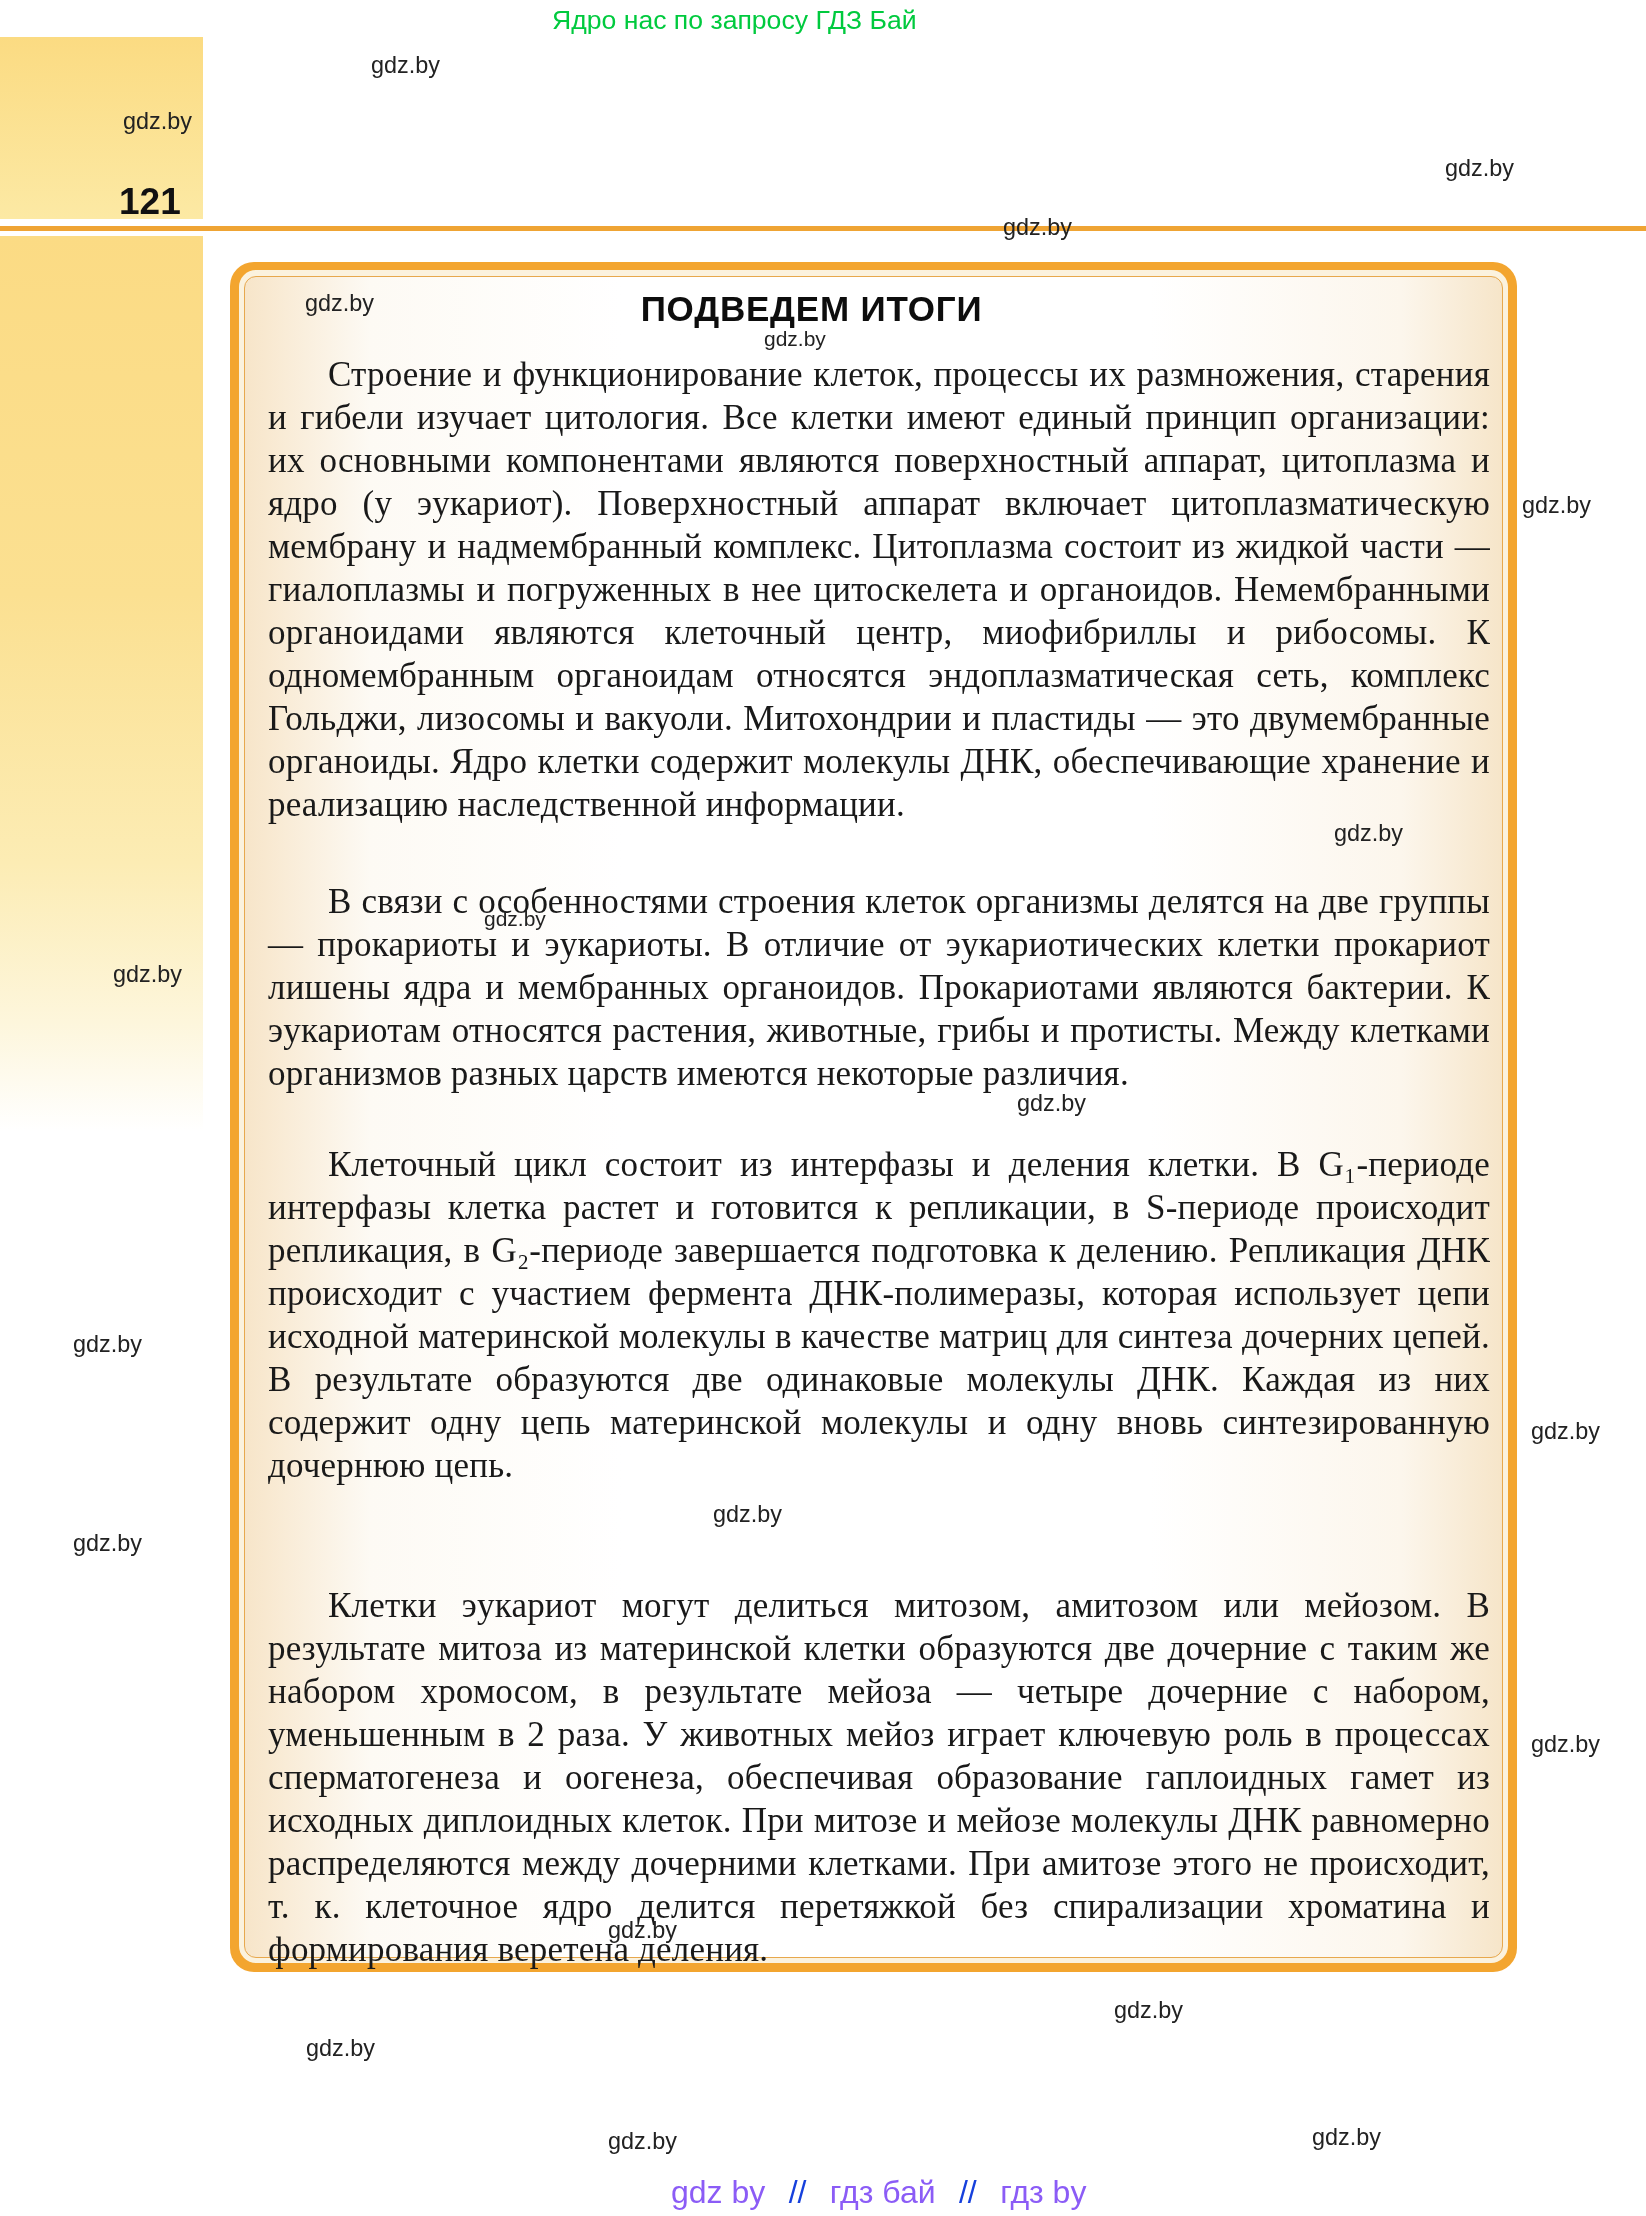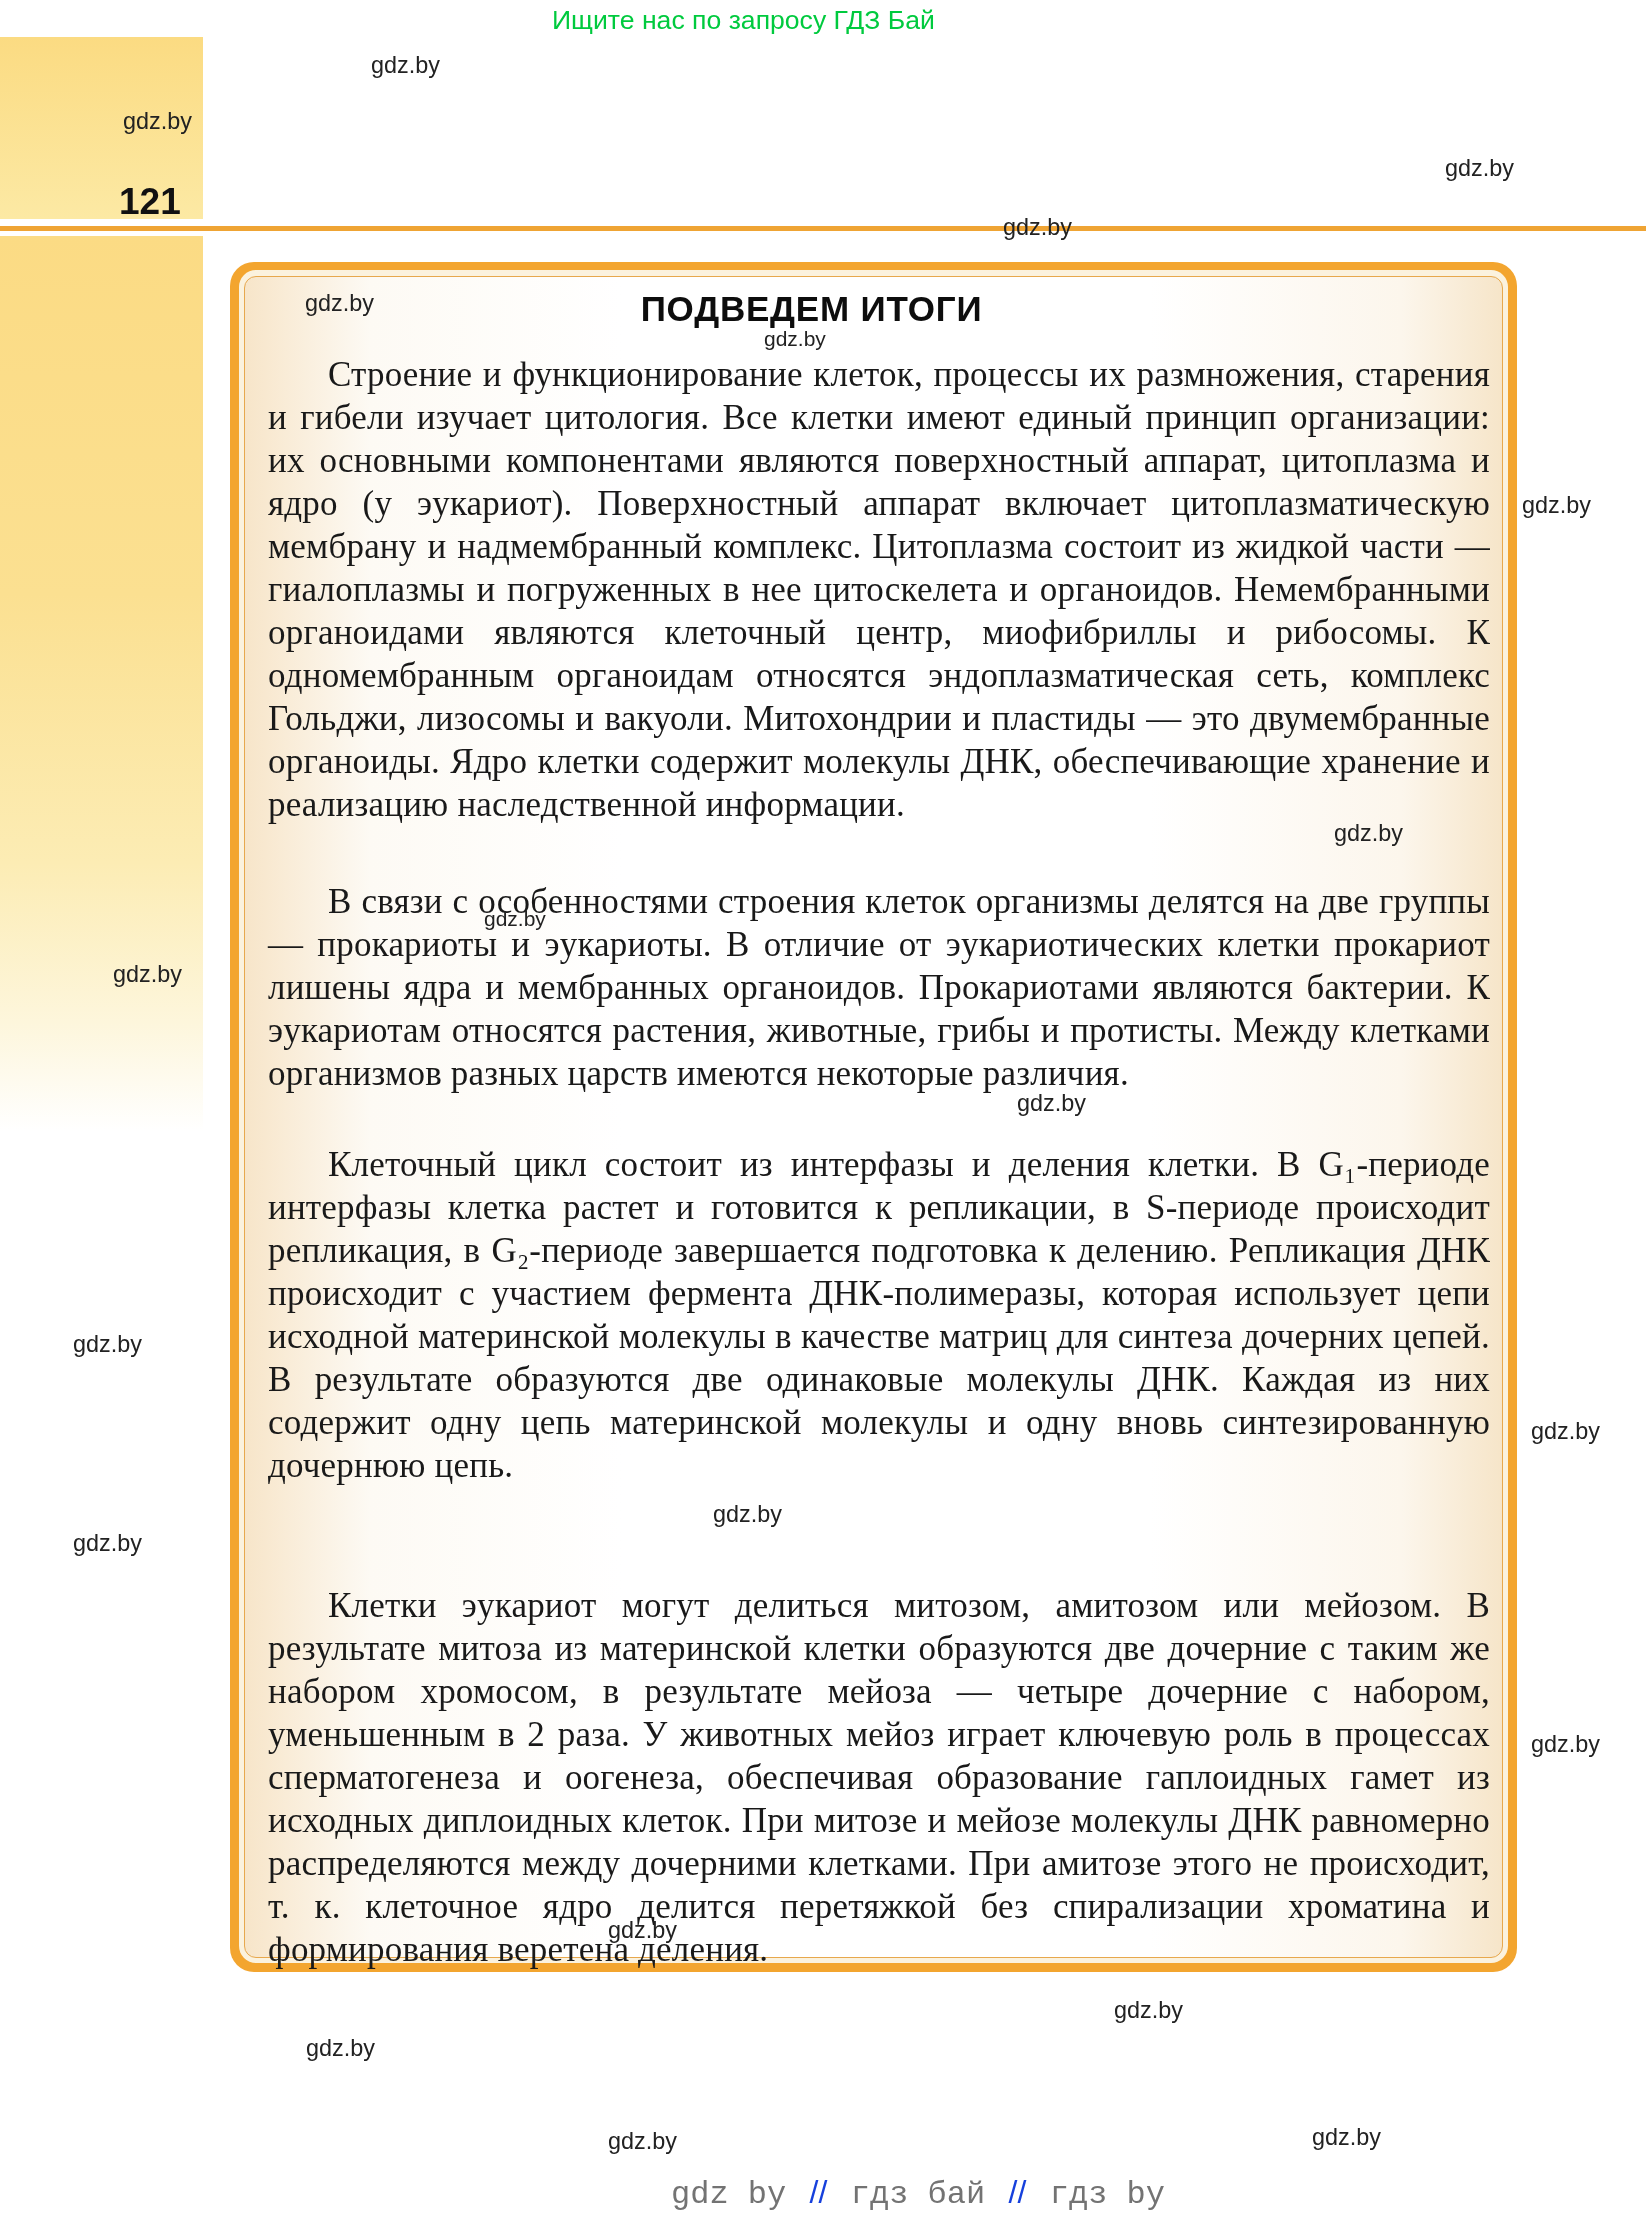--- a/index.html
+++ b/index.html
@@ -100,29 +100,29 @@
   .wm-21{left:1312px;top:2124px;}
   
   .footer-copyright{
     position:absolute;left:0;top:2060px;width:1647px;
     text-align:center;font-size:40px;color:#F9B4C6;z-index:3;
   }
   .footer-links{
     position:absolute;left:671px;top:2174px;z-index:3;
     font-size:32px;color:#1640DC;white-space:nowrap;
   }
-  .footer-links a{color:#737373;text-decoration:none;font-family:Liberation Mono, monospace;}
+  .footer-links a{color:#8b5cf6;text-decoration:none;}
   .footer-links .sep{margin:0 14.5px;color:#1640DC;}
 </style>
 </head>
 <body>
 
 <div class="page">
 
-  <div class="top-banner">Ищите нас по запросу ГДЗ Бай</div>
+  <div class="top-banner">Ядро нас по запросу ГДЗ Бай</div>
 
   <div class="sidebar-top"></div>
   <div class="sidebar-main"></div>
 
   <div class="page-number">121</div>
 
 
   <div class="header-rule"></div>
 
   <div class="box-outer">

